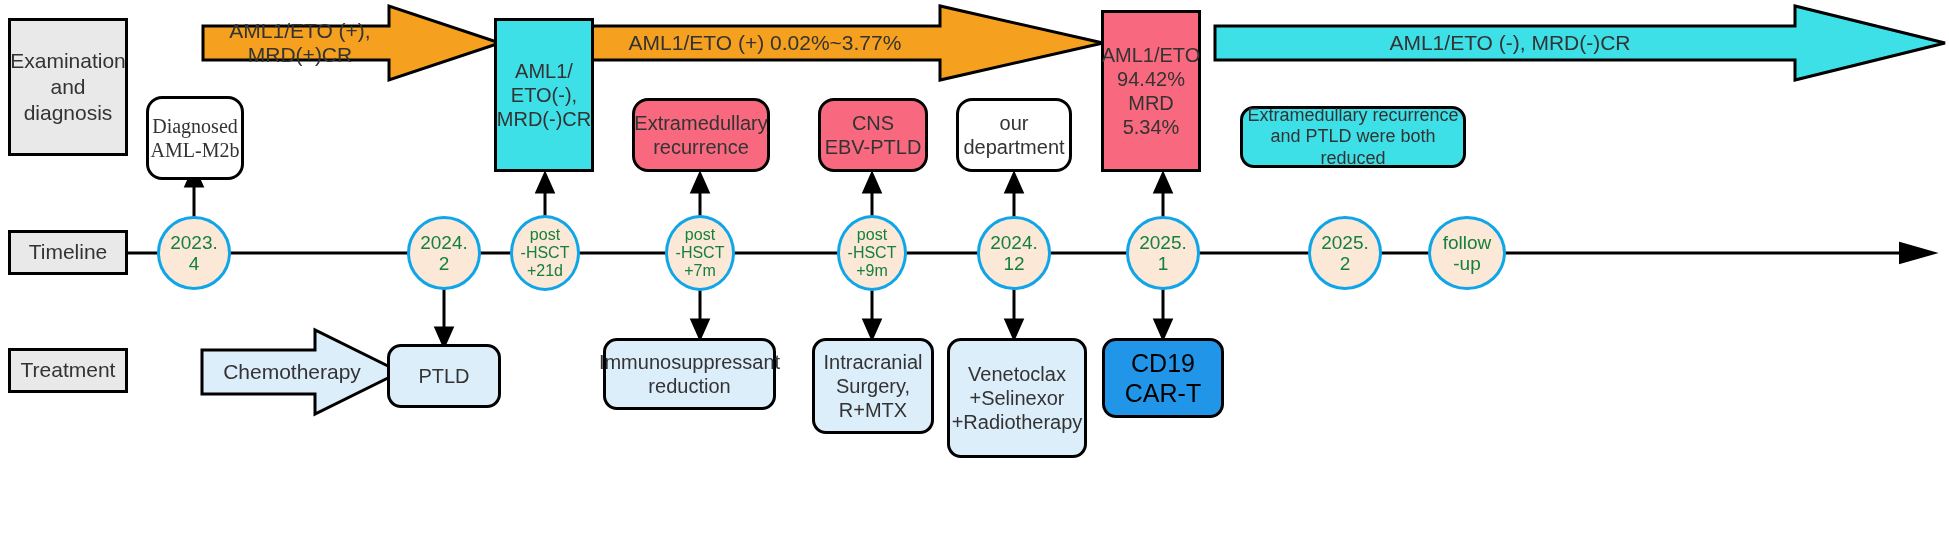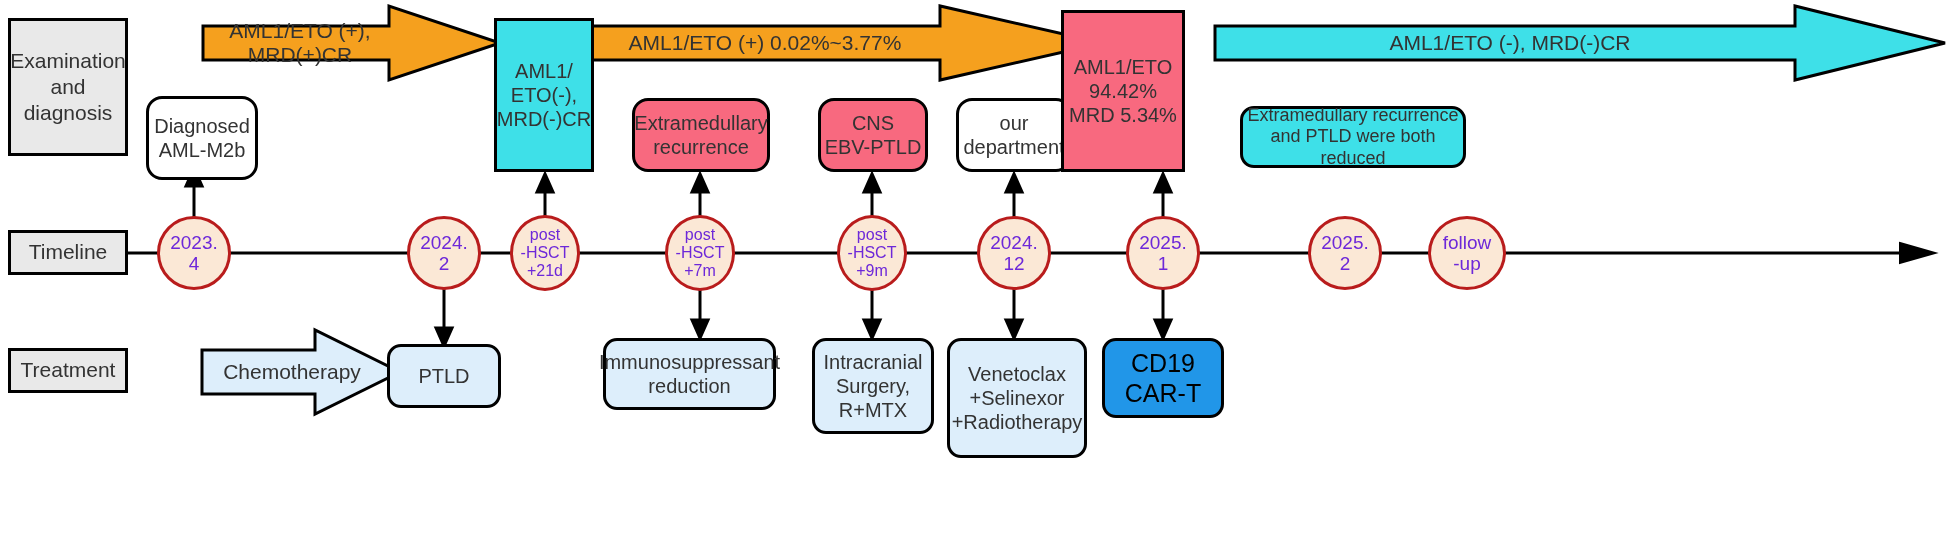--- a/index.html
+++ b/index.html
@@ -23,23 +23,23 @@
   .pinkbox{border:3px solid #000;border-radius:16px;background:#f8697f;font-size:20px;}
   
   .cyanrect{border:3px solid #000;background:#3ee0e8;font-size:20px;}
   
   .pinkrect{border:3px solid #000;background:#f8697f;font-size:20px;}
   
   .cyanbox{border:3px solid #000;border-radius:14px;background:#3ee0e8;font-size:20px;}
 
   
   .ellipse{
-    position:absolute;border:3px solid #b91c1c;border-radius:50%;background:#fbe8d6;
+    position:absolute;border:3px solid #0ea5e9;border-radius:50%;background:#fbe8d6;
     display:flex;align-items:center;justify-content:center;text-align:center;
-    font-size:19px;line-height:1.12;color:#6d28d9;box-sizing:border-box;
+    font-size:19px;line-height:1.12;color:#15803d;box-sizing:border-box;
   }
   .ellipse.small{font-size:16px;}
 
   
   .txbox{border:3px solid #000;border-radius:14px;background:#ddeefb;font-size:20px;}
   .txbox.dark{background:#2196e8;font-size:25px;color:#000;}
 
   svg.ov{position:absolute;left:0;top:0;width:1949px;height:541px;overflow:visible;pointer-events:none;}
   .arrowtxt{
     position:absolute;display:flex;align-items:center;justify-content:center;
@@ -123,21 +123,21 @@
   </div>
 
   <div class="arrowtxt" style="left:600px;top:24px;width:330px;height:38px;">
     <span>AML1/ETO (+) 0.02%~3.77%</span>
   </div>
 
   <div class="arrowtxt" style="left:1230px;top:24px;width:560px;height:38px;">
     <span>AML1/ETO (-), MRD(-)CR</span>
   </div>
 
-  <div class="node exambox" style="left:146px;top:96px;width:112px;height:84px;">
+  <div class="node exambox" style="left:146px;top:96px;width:98px;height:84px;font-family:Liberation Serif, serif;">
     <span style="white-space:pre-line;">Diagnosed
 AML-M2b</span>
   </div>
 
   <div class="node cyanrect" style="left:494px;top:18px;width:100px;height:154px;">
     <span style="white-space:pre-line;">AML1/
 ETO(-),
 MRD(-)CR</span>
   </div>
 
@@ -149,21 +149,21 @@
   <div class="node exambox" style="left:956px;top:98px;width:116px;height:74px;">
     <span style="white-space:pre-line;">our
 department</span>
   </div>
 
   <div class="node pinkbox" style="left:818px;top:98px;width:110px;height:74px;">
     <span style="white-space:pre-line;">CNS
 EBV-PTLD</span>
   </div>
 
-  <div class="node pinkrect" style="left:1061px;top:10px;width:124px;height:162px;">
+  <div class="node pinkrect" style="left:1101px;top:10px;width:100px;height:162px;">
     <span style="white-space:pre-line;">AML1/ETO
 94.42%
 MRD 5.34%</span>
   </div>
 
   <div class="node cyanbox" style="left:1240px;top:106px;width:226px;height:62px;font-size:18px;">
     <span style="white-space:pre-line;">Extramedullary recurrence
 and PTLD were both reduced</span>
   </div>
 

